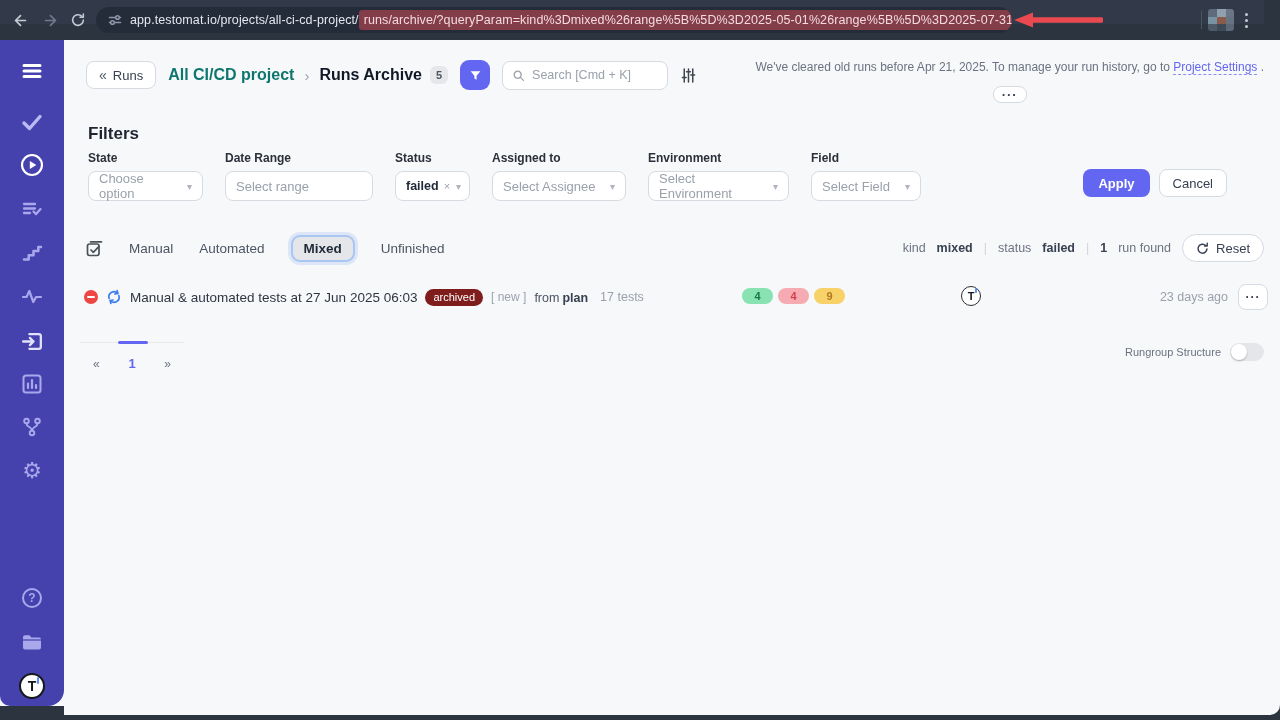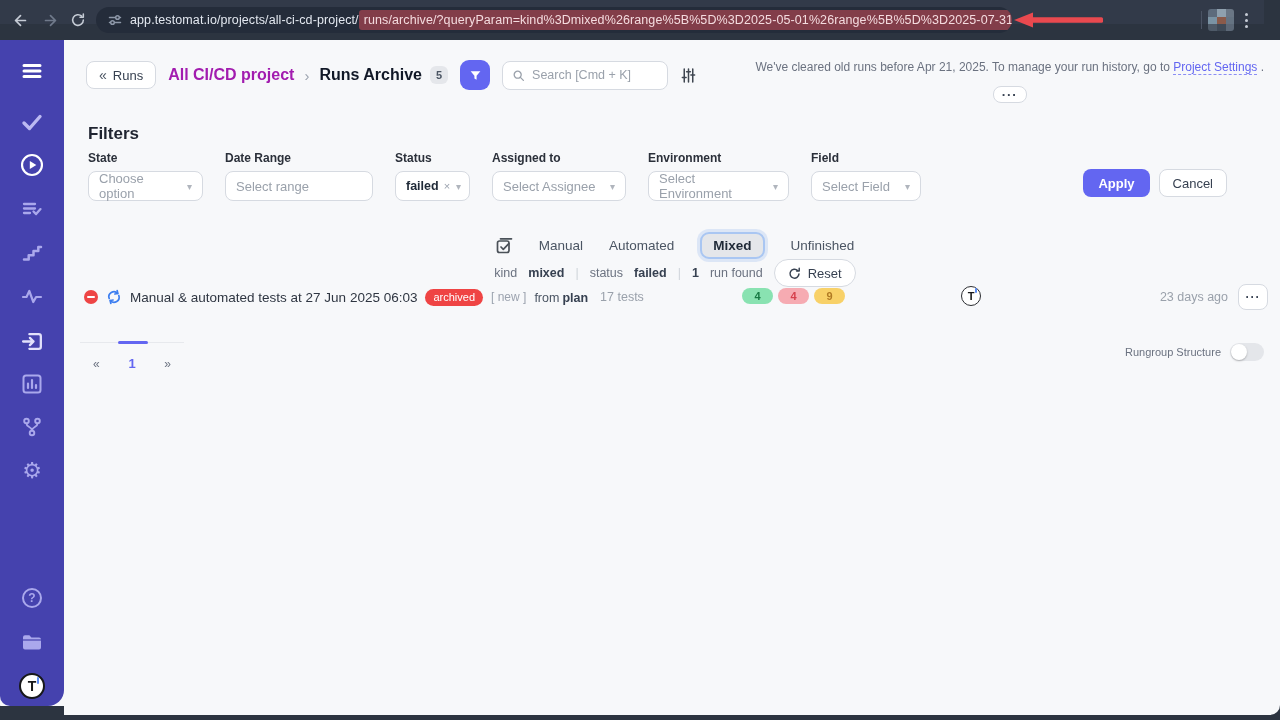--- a/index.html
+++ b/index.html
@@ -27,21 +27,21 @@
   .side-item { position:absolute; left:19px; width:26px; height:26px; display:flex; align-items:center; justify-content:center; cursor:pointer; }
   .help-circle { width:20px; height:20px; border:2px solid #aaa8ec; border-radius:50%; color:#aaa8ec; font-size:12px; font-weight:700; display:flex; align-items:center; justify-content:center; }
   .t-logo { width:26px; height:26px; background:#fff; border:2px solid #17181a; border-radius:50%; position:relative; display:flex; align-items:center; justify-content:center; font-size:14px; font-weight:800; color:#17181a; }
   .t-logo i { position:absolute; top:2px; right:4px; width:2.5px; height:7px; background:#5b8df6; border-radius:1px; }
   .gear-glyph { font-size:22px; color:#aaa8ec; line-height:1; }
 
   
   #hdr-left { position:absolute; left:86px; top:20px; height:30px; display:flex; align-items:center; gap:12px; white-space:nowrap; }
   .btn { display:inline-flex; align-items:center; gap:6px; background:#fff; border:1px solid #d6dae1; border-radius:8px; height:28px; padding:0 12px; font-size:13px; color:#374151; cursor:pointer; }
   .chev { color:#4b5563; font-size:14px; }
-  .crumb-proj { font-size:16px; font-weight:600; color:#a21caf; }
+  .crumb-proj { font-size:16px; font-weight:600; color:#0f766e; }
   .crumb-sep { font-size:15px; color:#9ca3af; margin:0 2px; }
   .crumb-page { font-size:16px; font-weight:700; color:#111827; }
   .count-pill { background:#e5e7eb; color:#4b5563; font-size:11px; font-weight:600; border-radius:6px; padding:3px 6px; }
   .funnel-btn { width:30px; height:30px; background:#6366f1; border-radius:9px; display:flex; align-items:center; justify-content:center; cursor:pointer; }
   .search-box { width:166px; height:29px; background:#fff; border:1px solid #d6dae1; border-radius:8px; display:flex; align-items:center; padding:0 9px; gap:7px; }
   .search-box input { border:none; outline:none; width:100%; font-size:12.5px; color:#374151; background:transparent; font-family:"Liberation Sans", sans-serif; }
   .search-box input::placeholder { color:#9aa1ab; }
   #hdr-right { position:absolute; right:16px; top:20px; height:30px; display:flex; align-items:center; gap:12px; white-space:nowrap;flex-direction:column; }
   .notice { font-size:12px; color:#6b7280; }
   .notice a { color:#6366f1; text-decoration:none; border-bottom:1px dashed #8b8ef5; cursor:pointer; }
@@ -55,37 +55,37 @@
   .f-box input { border:none; outline:none; width:100%; font-size:13px; background:transparent; font-family:"Liberation Sans", sans-serif; color:#374151; }
   .f-box input::placeholder { color:#9aa1ab; }
   .caret { font-size:10px; color:#b0b5bd; margin-left:6px; }
   .chip-val { font-size:12.5px; font-weight:600; color:#1f2937; }
   .chip-x { font-size:11px; color:#9ca3af; margin-left:5px; cursor:pointer; }
   #filter-actions { position:absolute; right:53px; top:129px; display:flex; gap:9px; }
   .apply-btn { background:#6366f1; color:#fff; border:none; border-radius:8px; height:28px; padding:0 15px; font-size:13px; font-weight:600; cursor:pointer; font-family:"Liberation Sans", sans-serif; }
   .cancel-btn { background:#fff; color:#374151; border:1px solid #d6dae1; border-radius:8px; height:28px; padding:0 13px; font-size:13px; cursor:pointer; font-family:"Liberation Sans", sans-serif; }
 
   
-  #tabs-row { position:absolute; left:86px; right:16px; top:192px; height:32px; display:flex; align-items:center; justify-content:space-between;flex-direction:column; }
+  #tabs-row { position:absolute; left:86px; right:16px; top:192px; height:32px; display:flex; align-items:center; justify-content:space-between; }
   .tabs-left { display:flex; align-items:center; gap:26px; }
   .tab { font-size:13.5px; color:#4b5563; cursor:pointer; }
   .tab.active { background:#e4e6ea; border:2px solid #a9c6f2; box-shadow:0 0 0 3px rgba(160,190,240,.30); border-radius:9px; padding:4px 11px; color:#1f2937; font-weight:600; }
   .tabs-right { display:flex; align-items:center; gap:11px; font-size:12.5px; white-space:nowrap; }
   .sum-label { color:#6b7280; }
   .sum-val { color:#374151; font-weight:700; }
   .sum-div { color:#d1d5db; }
   .reset-btn { display:inline-flex; align-items:center; gap:7px; background:#fff; border:1px solid #d6dae1; border-radius:14px; height:28px; padding:0 13px; font-size:13px; color:#374151; cursor:pointer; }
 
   
   #run-row { position:absolute; left:0; right:0; top:242px; height:30px;padding-left:28px; }
   .run-left { position:absolute; left:84px; top:0; height:30px; display:flex; align-items:center; gap:8px; white-space:nowrap; }
   .minus-ico { width:14px; height:14px; border-radius:50%; background:#ee4545; position:relative; flex:0 0 auto; }
   .minus-ico::after { content:""; position:absolute; left:3px; top:6px; width:8px; height:2px; background:#fff; border-radius:1px; }
   .run-title { font-size:13.5px; color:#2f3642; cursor:pointer; }
-  .arch-badge { background:#ef4444; color:#fff; font-size:11px; border-radius:9px; padding:2.5px 8px; }
+  .arch-badge { background:#7f1d1d; color:#fff; font-size:11px; border-radius:9px; padding:2.5px 8px; }
   .new-tag { font-size:12px; color:#9ca3af; }
   .from-lbl { font-size:12.5px; color:#4b5563; }
   .from-val { font-size:12.5px; font-weight:700; color:#374151; margin-left:3px; }
   .tests-cnt { font-size:12.5px; color:#9aa1ab; margin-left:4px; }
   .pills { position:absolute; left:742px; top:6px; display:flex; gap:5px; }
   .pill { width:31px; height:16px; border-radius:9px; font-size:11px; font-weight:700; display:flex; align-items:center; justify-content:center; }
   .pill.p-pass { background:#89e2b1; color:#177a43; }
   .pill.p-fail { background:#f6abb2; color:#d6404c; }
   .pill.p-skip { background:#f8d168; color:#b07a23; }
   .row-logo { position:absolute; left:961px; top:4px; width:20px; height:20px; background:#fff; border:1.6px solid #2b2d31; border-radius:50%; display:flex; align-items:center; justify-content:center; font-size:11px; font-weight:800; color:#17181a; cursor:pointer; }

